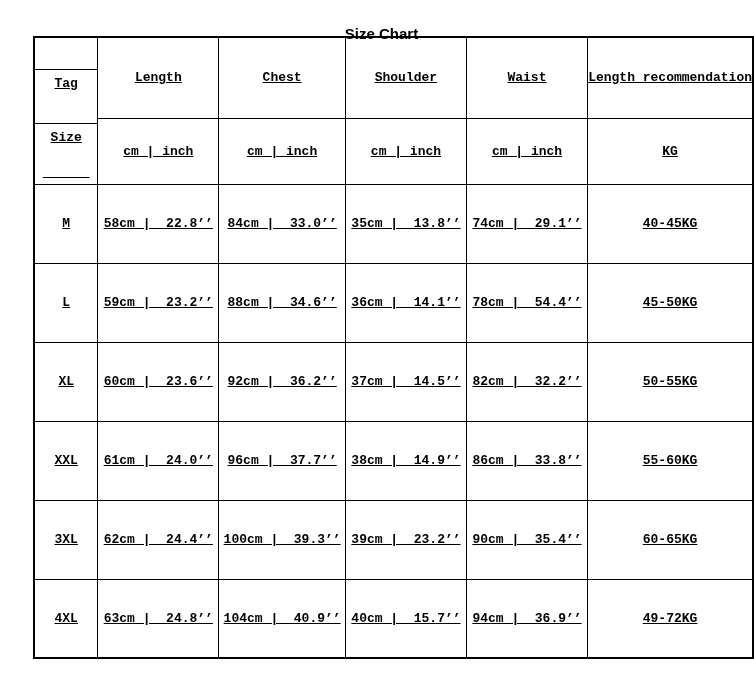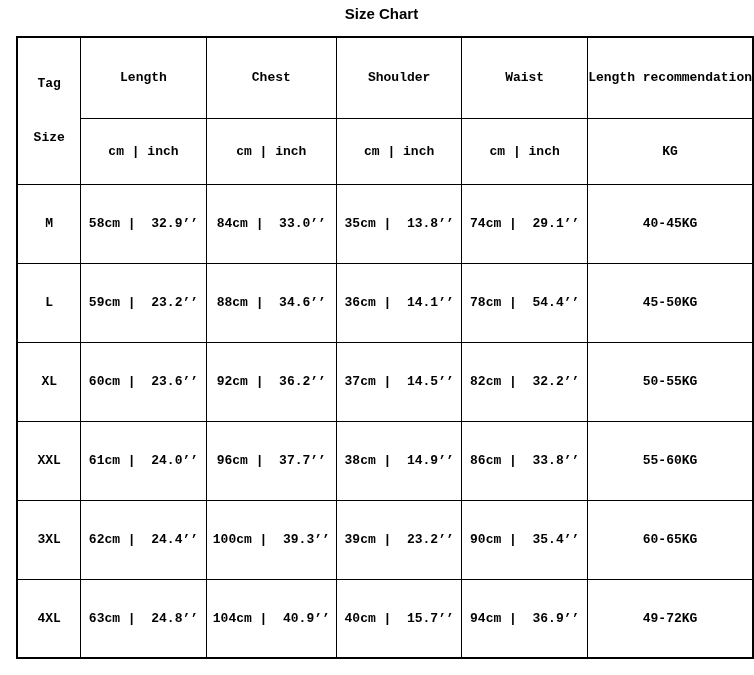--- a/index.html
+++ b/index.html
@@ -5,33 +5,34 @@
   * { margin: 0; padding: 0; box-sizing: border-box; }
   html, body {
     width: 754px; height: 675px;
     background: #ffffff;
     font-family: "Liberation Mono", "DejaVu Sans Mono", monospace;
     color: #000000;
     position: relative;
   }
   .page-title {
     position: absolute;
-    top: 5px; left: 33px; width: 697px;
+    top: 25px; left: 33px; width: 697px;
     text-align: center;
     font-family: "Liberation Sans", "DejaVu Sans", sans-serif;
     font-weight: bold;
     font-size: 15px;
     color: #000000;
   }
   table.size-chart {
     position: absolute;
-    left: 16px; top: 36px;
+    left: 33px; top: 36px;
     border-collapse: collapse;
     table-layout: fixed;
     border: 2px solid #000000;
+    text-decoration: underline;
   }
   table.size-chart td {
     border: 1px solid #000000;
     text-align: center;
     vertical-align: middle;
     font-weight: bold;
     font-size: 13px;
     white-space: pre;
     padding: 0;
     overflow: hidden;
@@ -75,21 +76,21 @@
     <tr class="header-row-2">
       <td>cm | inch</td>
       <td>cm | inch</td>
       <td>cm | inch</td>
       <td>cm | inch</td>
       <td>KG</td>
     </tr>
 
     <tr class="data-row">
       <td>M</td>
-      <td>58cm |  32.9’’</td>
+      <td>58cm |  22.8’’</td>
       <td>84cm |  33.0’’</td>
       <td>35cm |  13.8’’</td>
       <td>74cm |  29.1’’</td>
       <td>40-45KG</td>
     </tr>
     <tr class="data-row">
       <td>L</td>
       <td>59cm |  23.2’’</td>
       <td>88cm |  34.6’’</td>
       <td>36cm |  14.1’’</td>

